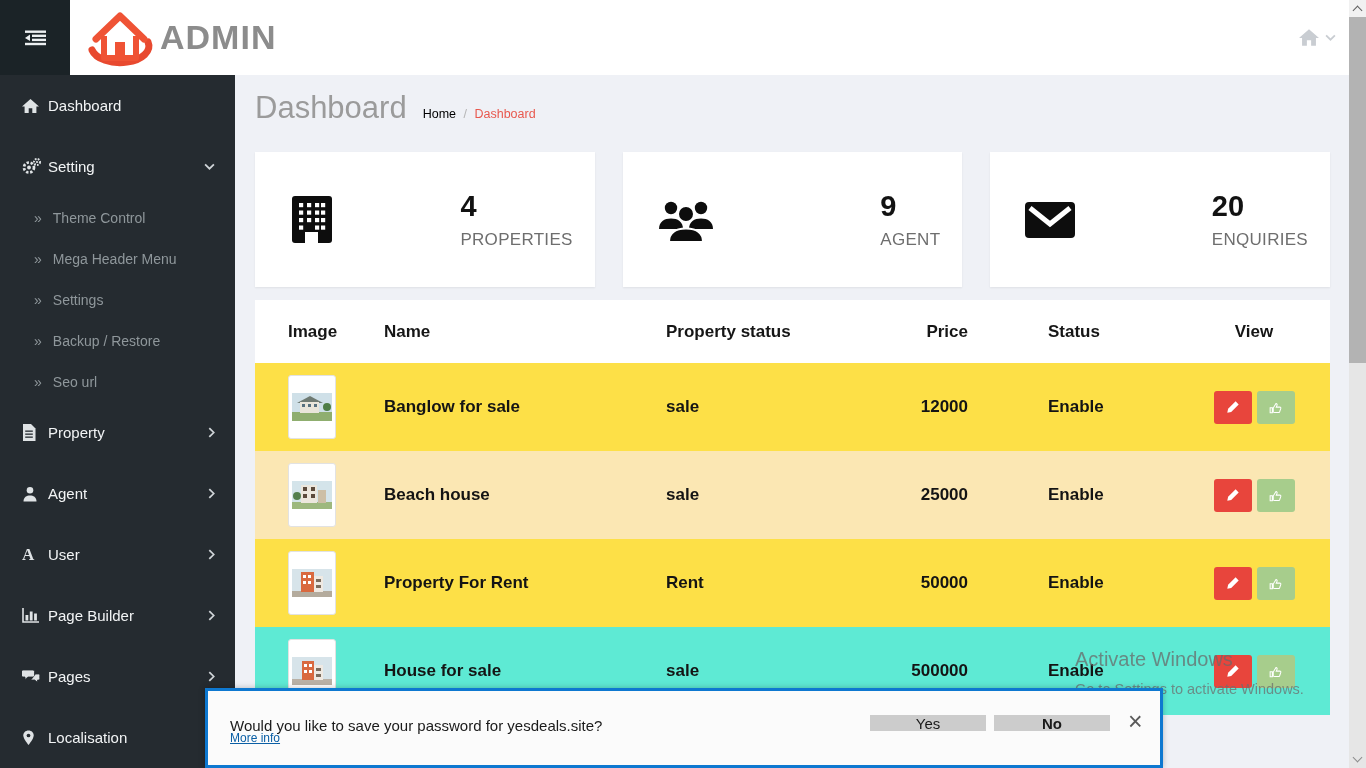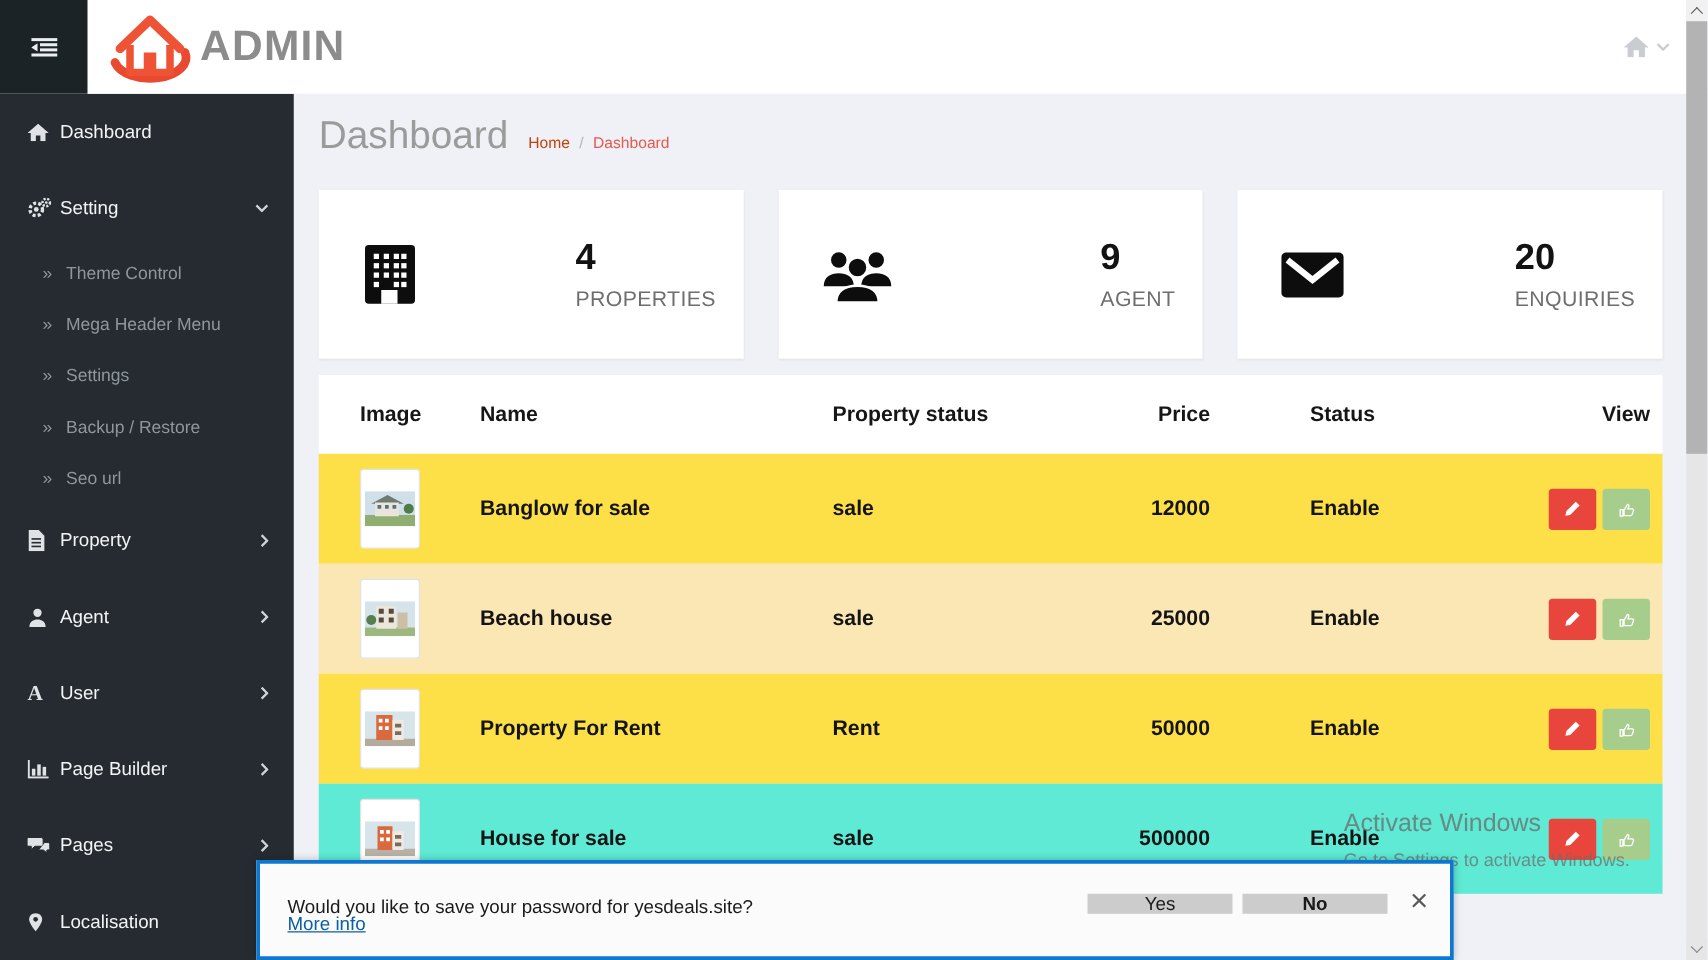--- a/index.html
+++ b/index.html
@@ -23,55 +23,55 @@
   .side-sub { }
   .side-sub-item { height:41px; display:flex; align-items:center; padding-left:34px; color:#8f979b; font-size:14px; cursor:pointer; }
   .side-sub-item .bullet { margin-right:11px; font-size:14px; }
   .font-glyph { font-family:"Liberation Serif", serif; font-weight:bold; font-size:17px; color:#dfe3e5; line-height:1; }
 
   
   .main { position:absolute; left:235px; top:75px; width:1114px; height:693px; background:#eff1f6; padding:0 19px 0 20px; }
   .page-head { display:flex; align-items:baseline; margin-top:15px; height:62px; }
   .page-title { font-size:31px; font-weight:300; color:#9b9b9b; }
   .crumbs { margin-left:16px; font-size:12.5px; }
-  .crumb-home { color:#c2410c; cursor:pointer; }
+  .crumb-home { color:#000000; cursor:pointer; }
   .crumb-sep { color:#b5b5b5; margin:0 4px; }
   .crumb-cur { color:#e8584e; }
 
   .cards { display:flex; gap:28px; height:135px; }
   .card { flex:1; background:#ffffff; box-shadow:0 1px 2px rgba(0,0,0,0.07); display:flex; align-items:center; justify-content:space-between; padding:0 22px 0 35px; }
   .card-num { font-size:29px; font-weight:bold; color:#121212; }
   .card-label { font-size:17px; color:#6e6e6e; margin-top:7px; letter-spacing:0.3px; }
 
   
   .ptable { margin-top:13px; }
   .trow { display:grid; grid-template-columns:129px 282px 152px 150px 220px 1fr; align-items:center; }
   .thead { background:#ffffff; height:63px; font-weight:bold; font-size:17px; color:#161616; }
   .tbody-row { height:88px; font-size:17px; font-weight:bold; color:#141414; }
   .row-gray { background:#fde047; }
   .row-yellow { background:#fbe7b3; }
   .row-pink { background:#5eead4; }
   .c-img { padding-left:33px; }
   .c-price { text-align:right; }
   .c-status { padding-left:80px; }
-  .c-view { text-align:right; padding-right:10px; }
+  .c-view { text-align:center; padding-right:10px; }
   .thumb { width:48px; height:64px; background:#ffffff; border:1px solid #e2e2e2; border-radius:3px; display:flex; align-items:center; justify-content:center; }
   .act-btn { display:inline-flex; align-items:center; justify-content:center; width:38px; height:33px; border:none; border-radius:3px; cursor:pointer; vertical-align:middle; }
   .btn-edit { background:#e8453c; margin-right:5px; }
   .btn-approve { background:#a7cd8c; }
 
   
   .watermark { position:absolute; left:1075px; top:648px; z-index:20; pointer-events:none; }
   .wm1 { font-size:20px; color:rgba(105,105,105,0.75); }
   .wm2 { font-size:14.5px; color:rgba(110,110,110,0.75); margin-top:10px; }
 
   
   .pwd-dialog { position:absolute; left:205px; top:688px; width:958px; height:80px; background:#fbfbfb; border:3px solid #0e78d0; z-index:50; box-shadow:0 0 6px rgba(0,0,0,0.25); }
   .pwd-msg { position:absolute; left:22px; top:26px; font-size:15px; color:#1a1a1a; }
-  .pwd-link { position:absolute; left:22px; top:40px; font-size:15px; color:#0b5fa5; text-decoration:underline; cursor:pointer; }
+  .pwd-link { position:absolute; left:22px; top:40px; font-size:12px; color:#0b5fa5; text-decoration:underline; cursor:pointer; }
   .pwd-btn { position:absolute; top:24px; width:116px; height:16px; background:#cccccc; border:none; font-size:15px; color:#1a1a1a; font-family:"Liberation Sans",sans-serif; cursor:pointer; }
   .pwd-yes { left:662px; }
   .pwd-no { left:786px;font-weight:bold; }
   .pwd-close { position:absolute; left:920px; top:18px; font-size:25px; color:#5a5a5a; font-weight:300; cursor:pointer; line-height:1; }
 
   
   .scrollbar { position:absolute; right:0; top:0; width:17px; height:768px; background:#e6e6e6; z-index:60; }
   .sb-btn { position:absolute; left:0; width:17px; height:17px; background:#f1f1f1; display:flex; align-items:center; justify-content:center; cursor:pointer; }
   .sb-btn.up { top:0; }
   .sb-btn.down { top:751px; background:#e6e6e6; }

